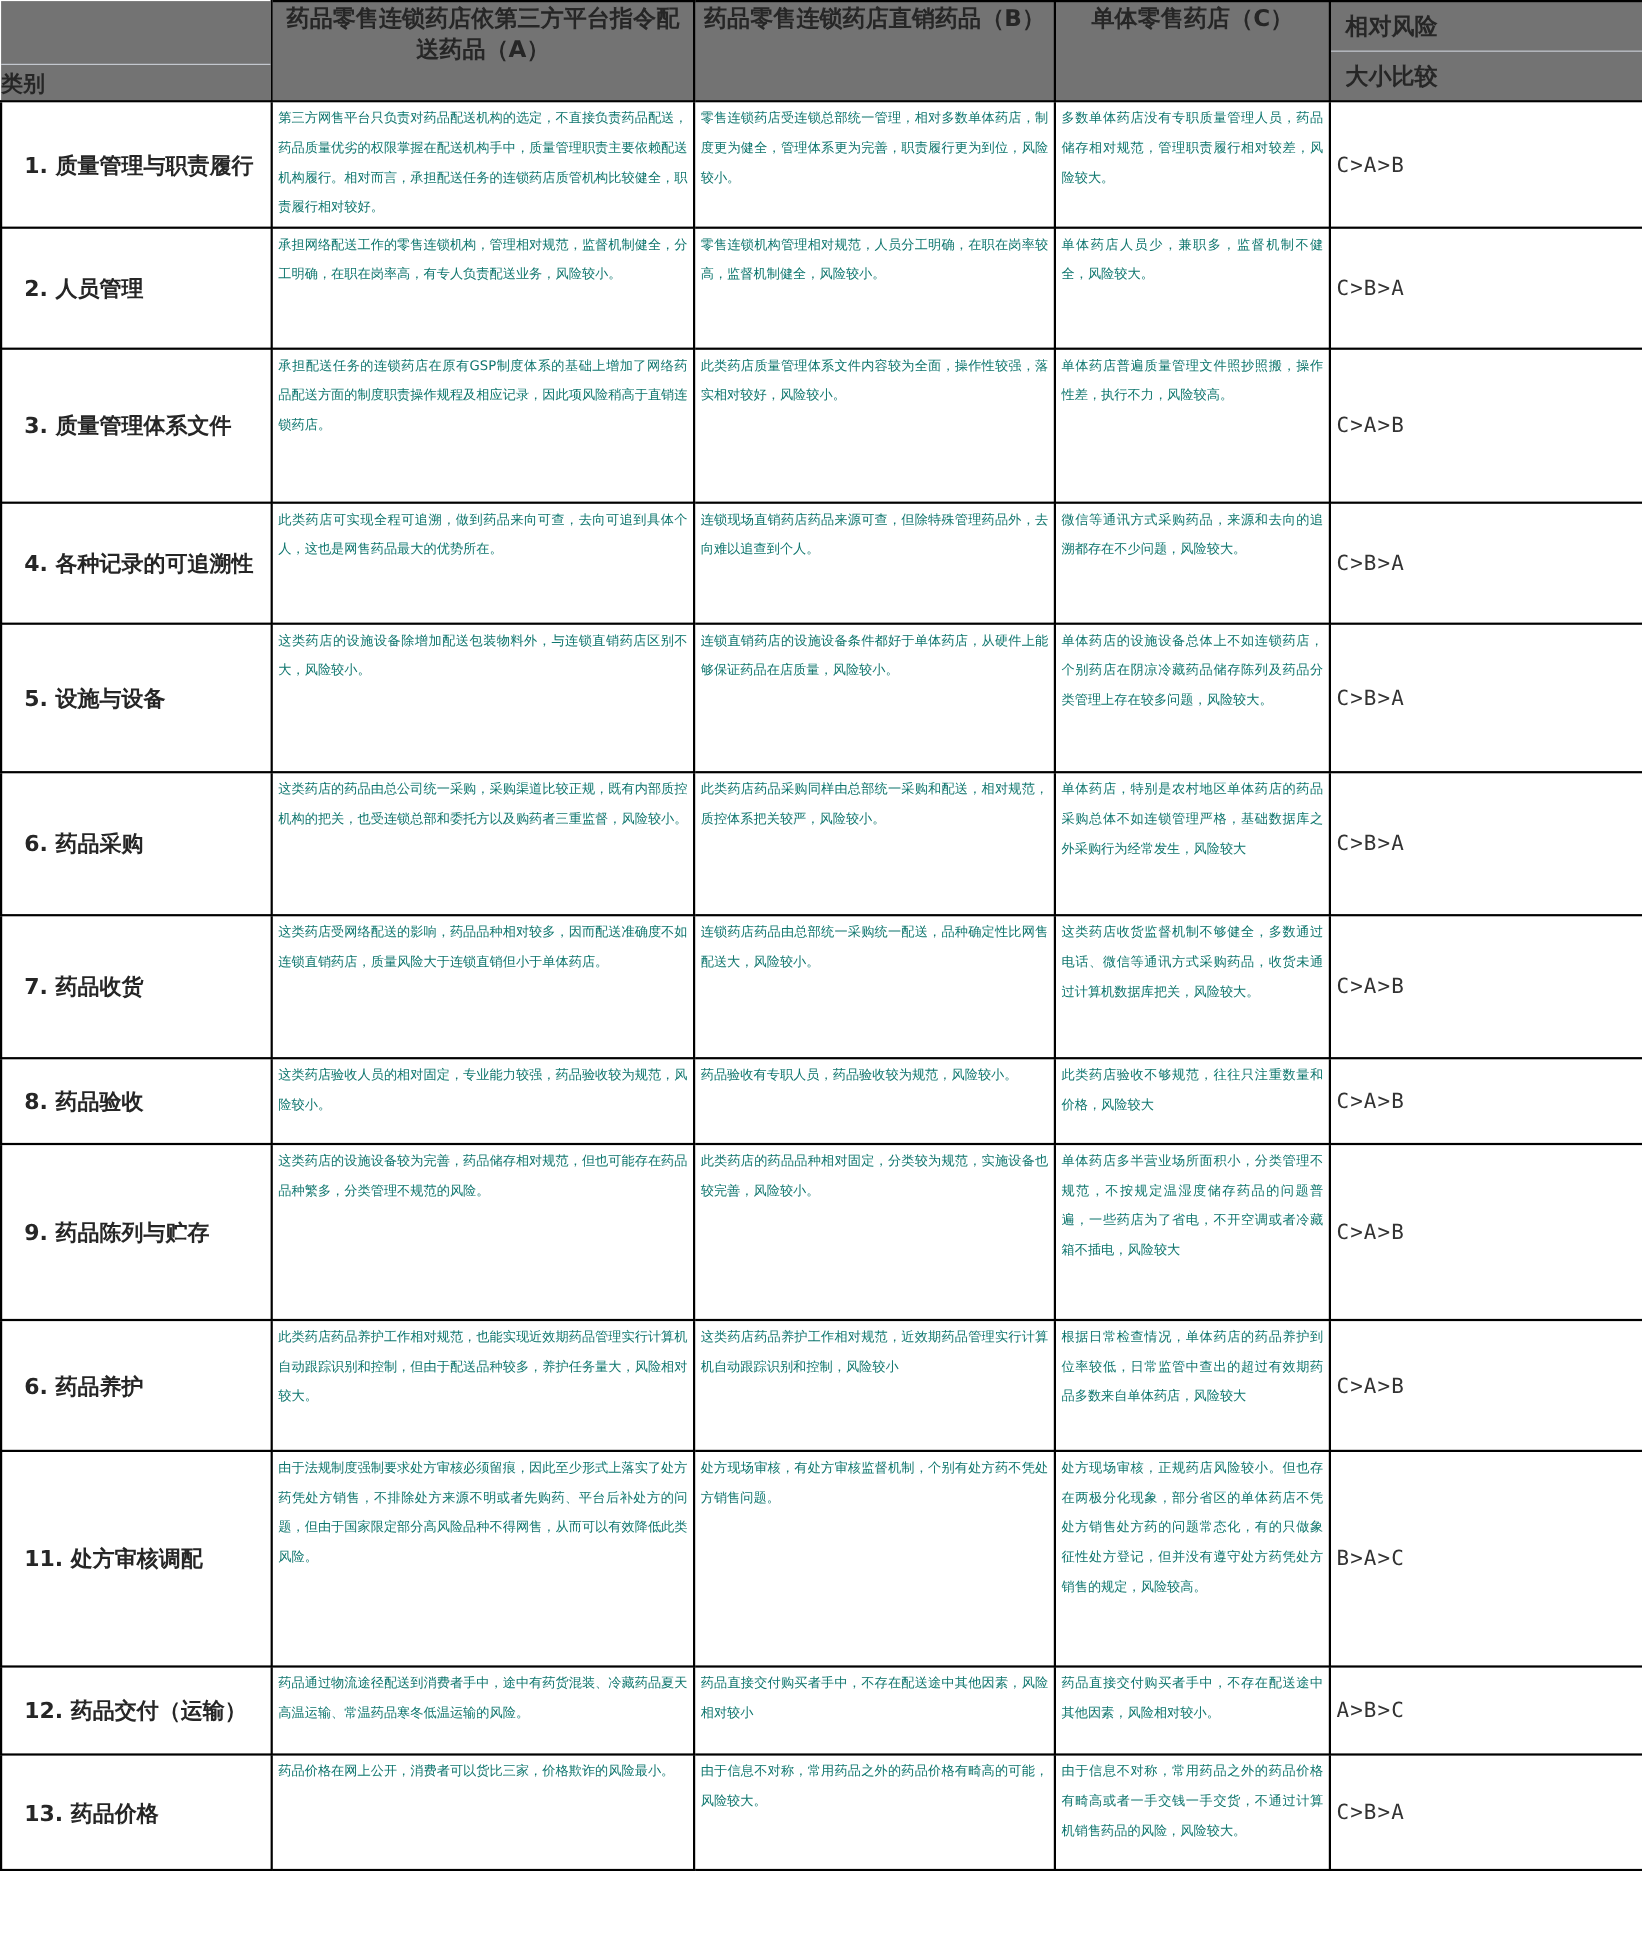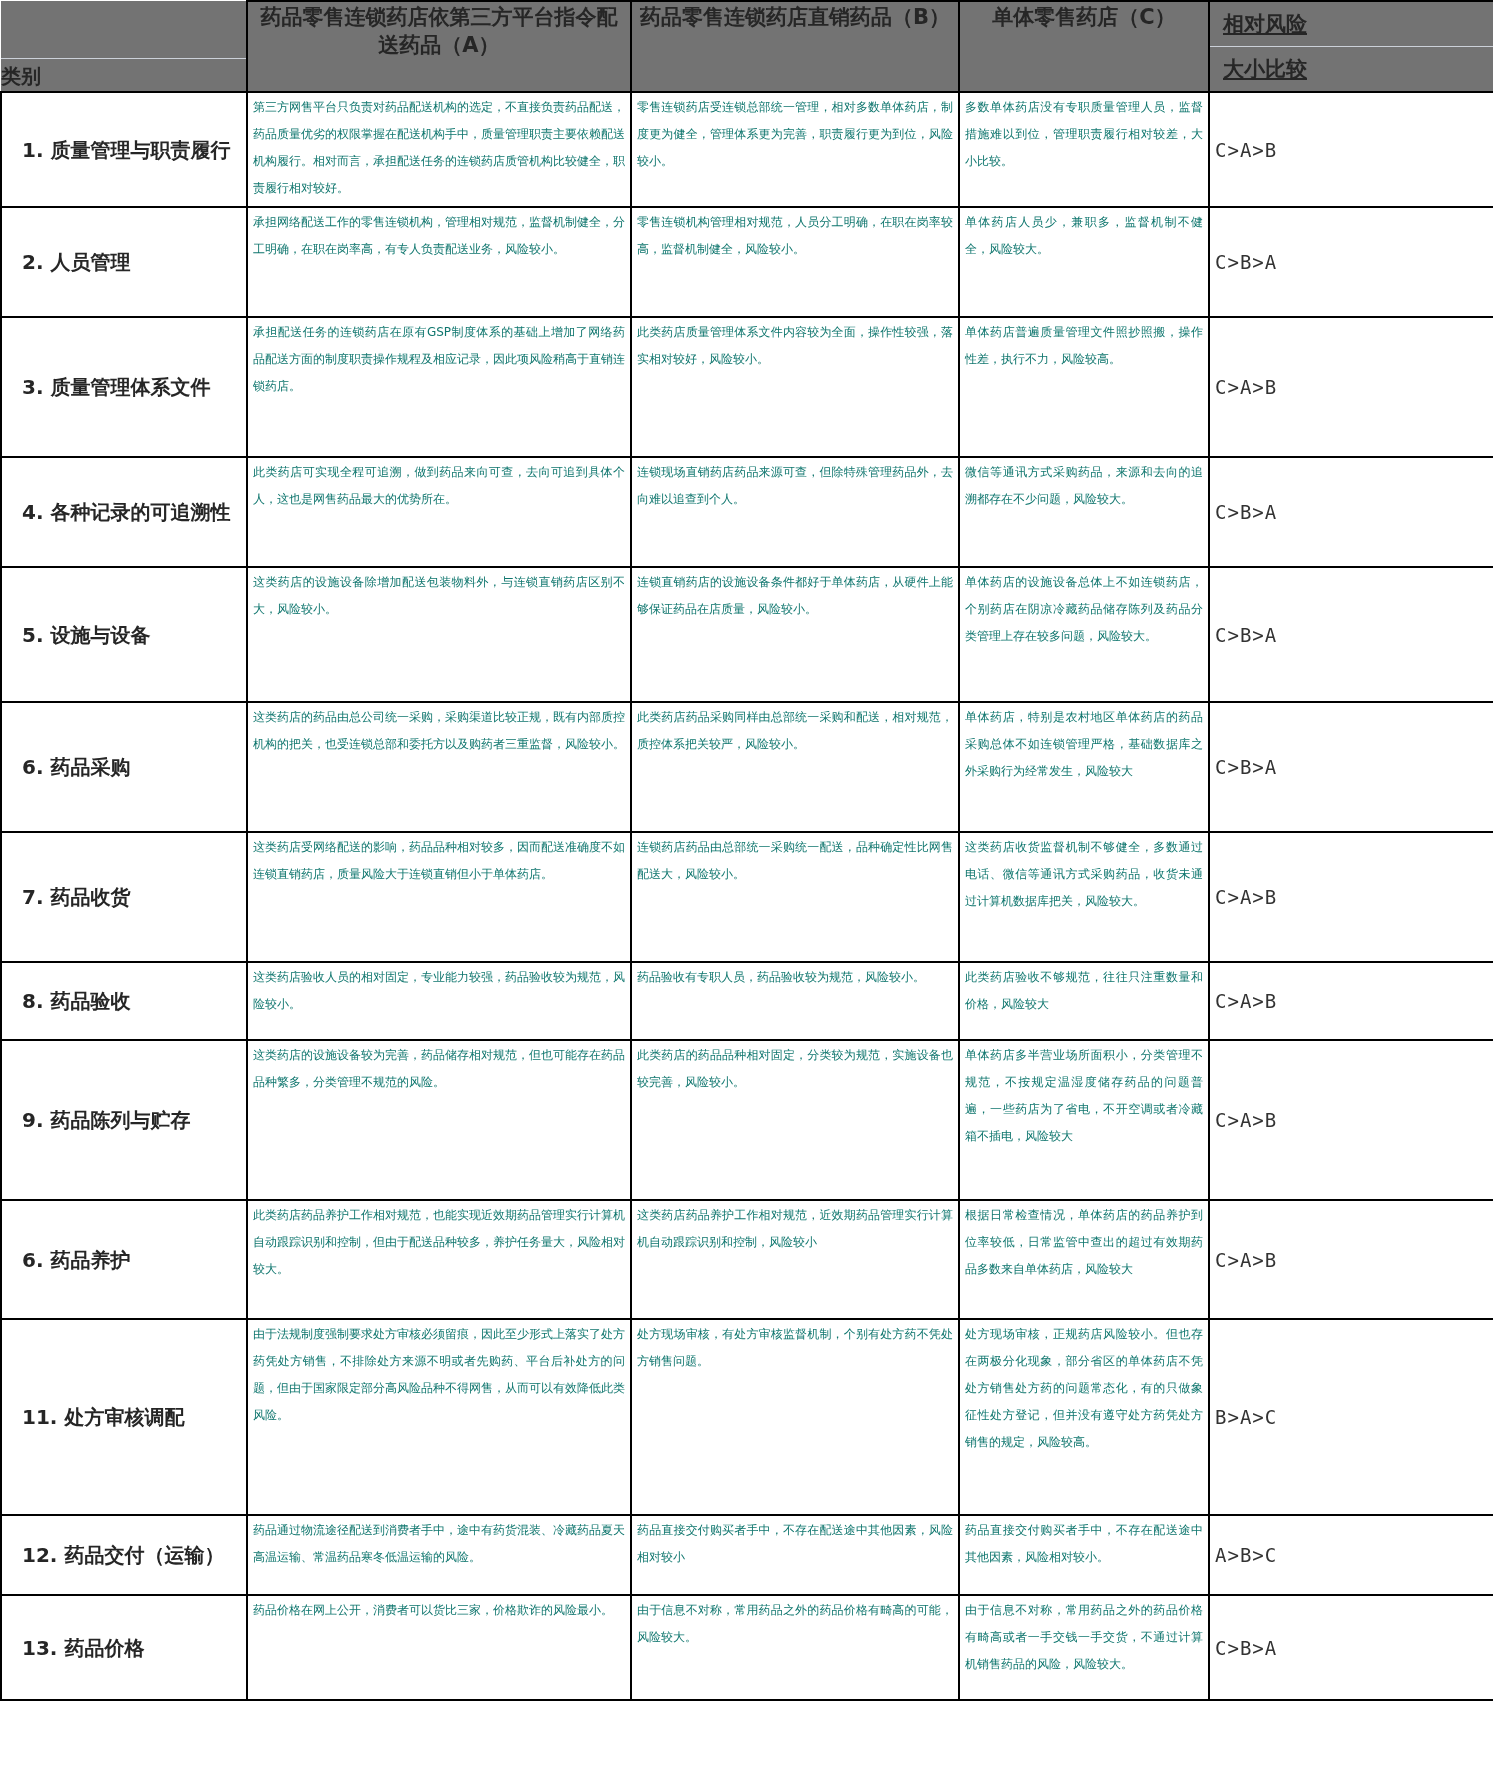--- a/index.html
+++ b/index.html
@@ -57,21 +57,20 @@
   th.cat-head .cat-head-label {
     position: absolute;
     left: 0;
     bottom: 1px;
     font-size: 20px;
   }
   th.risk-head {
     padding: 0;
     border-right: none;
     text-align: left;
-    text-decoration: underline;
   }
   th.risk-head .risk-head-top,
   th.risk-head .risk-head-bottom {
     display: flex;
     align-items: center;
     padding-left: 13px;
     box-sizing: border-box;
     height: 44px;
     font-size: 21px;
   }
@@ -143,21 +142,21 @@
           <div class="risk-head-top">相对风险</div>
           <div class="risk-head-bottom">大小比较</div>
         </th>
       </tr>
     </thead>
     <tbody>
         <tr>
           <td class="cat-cell">1. 质量管理与职责履行</td>
           <td class="body-cell">第三方网售平台只负责对药品配送机构的选定，不直接负责药品配送，药品质量优劣的权限掌握在配送机构手中，质量管理职责主要依赖配送机构履行。相对而言，承担配送任务的连锁药店质管机构比较健全，职责履行相对较好。</td>
           <td class="body-cell">零售连锁药店受连锁总部统一管理，相对多数单体药店，制度更为健全，管理体系更为完善，职责履行更为到位，风险较小。</td>
-          <td class="body-cell">多数单体药店没有专职质量管理人员，监督措施难以到位，管理职责履行相对较差，大小比较。</td>
+          <td class="body-cell">多数单体药店没有专职质量管理人员，药品储存相对规范，管理职责履行相对较差，风险较大。</td>
           <td class="risk-cell">C&gt;A&gt;B</td>
         </tr>
         <tr>
           <td class="cat-cell">2. 人员管理</td>
           <td class="body-cell">承担网络配送工作的零售连锁机构，管理相对规范，监督机制健全，分工明确，在职在岗率高，有专人负责配送业务，风险较小。</td>
           <td class="body-cell">零售连锁机构管理相对规范，人员分工明确，在职在岗率较高，监督机制健全，风险较小。</td>
           <td class="body-cell">单体药店人员少，兼职多，监督机制不健全，风险较大。</td>
           <td class="risk-cell">C&gt;B&gt;A</td>
         </tr>
         <tr>

